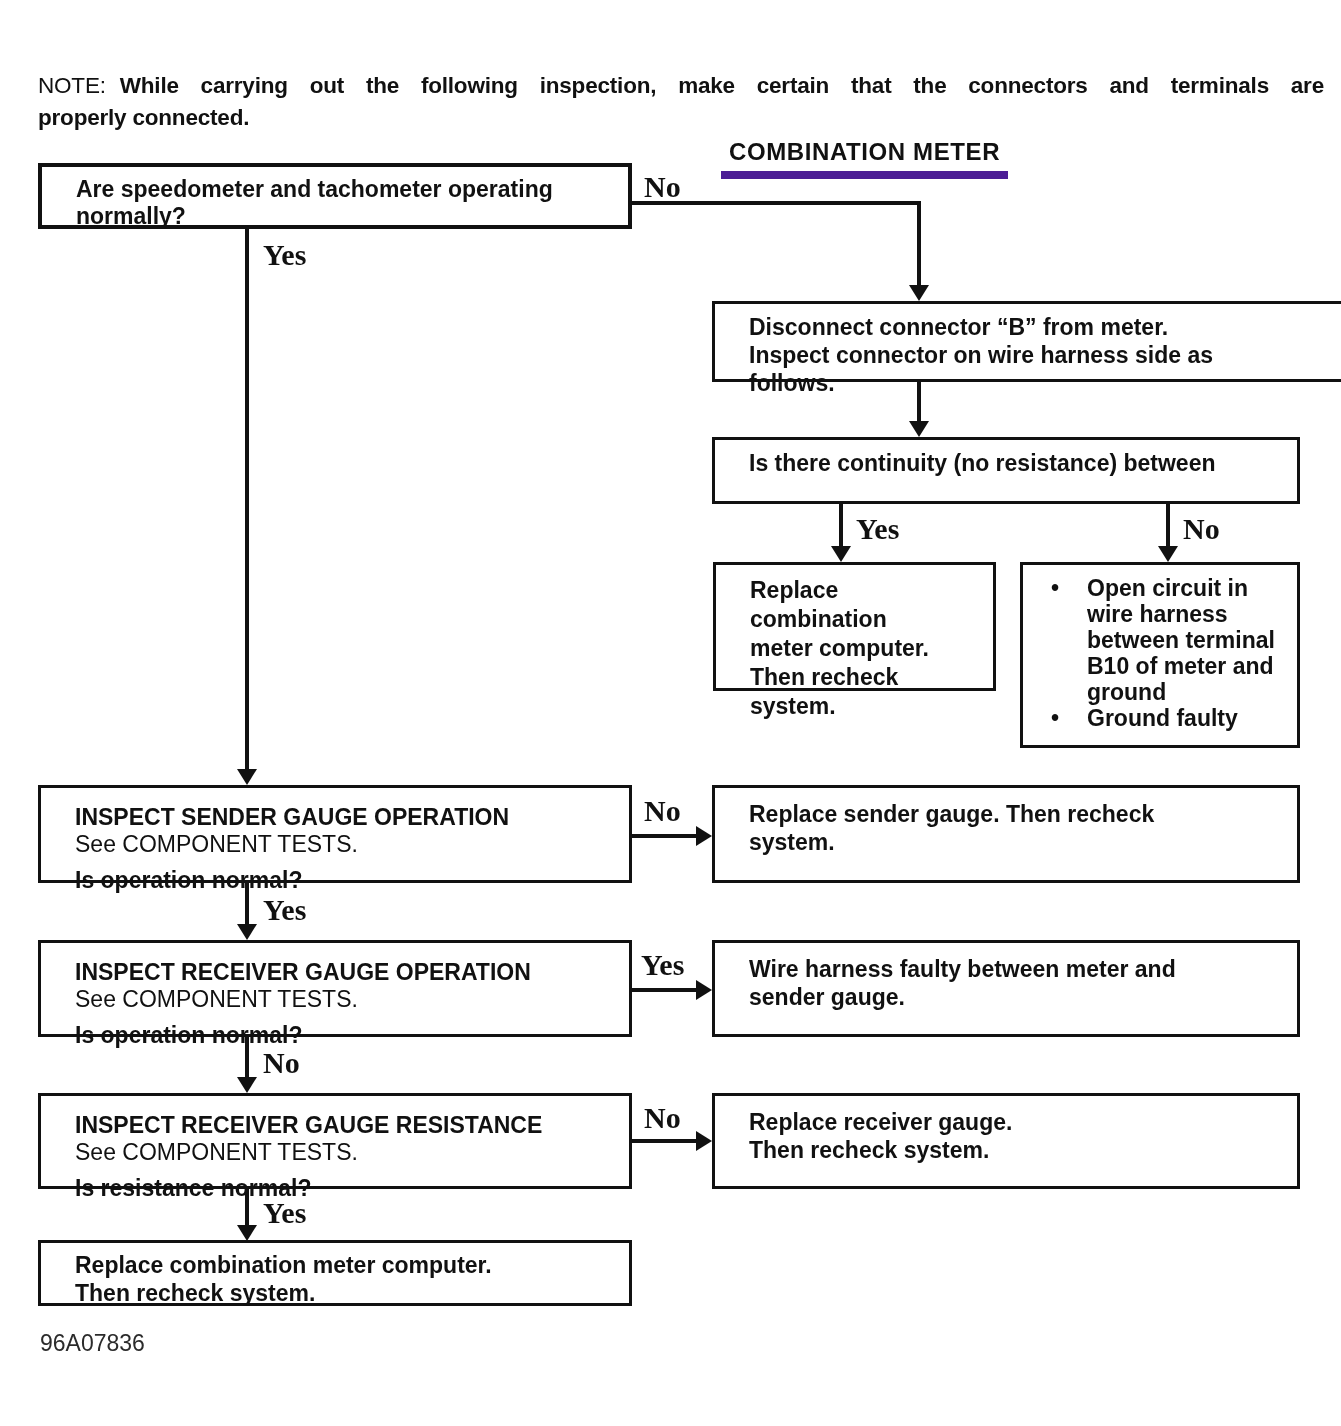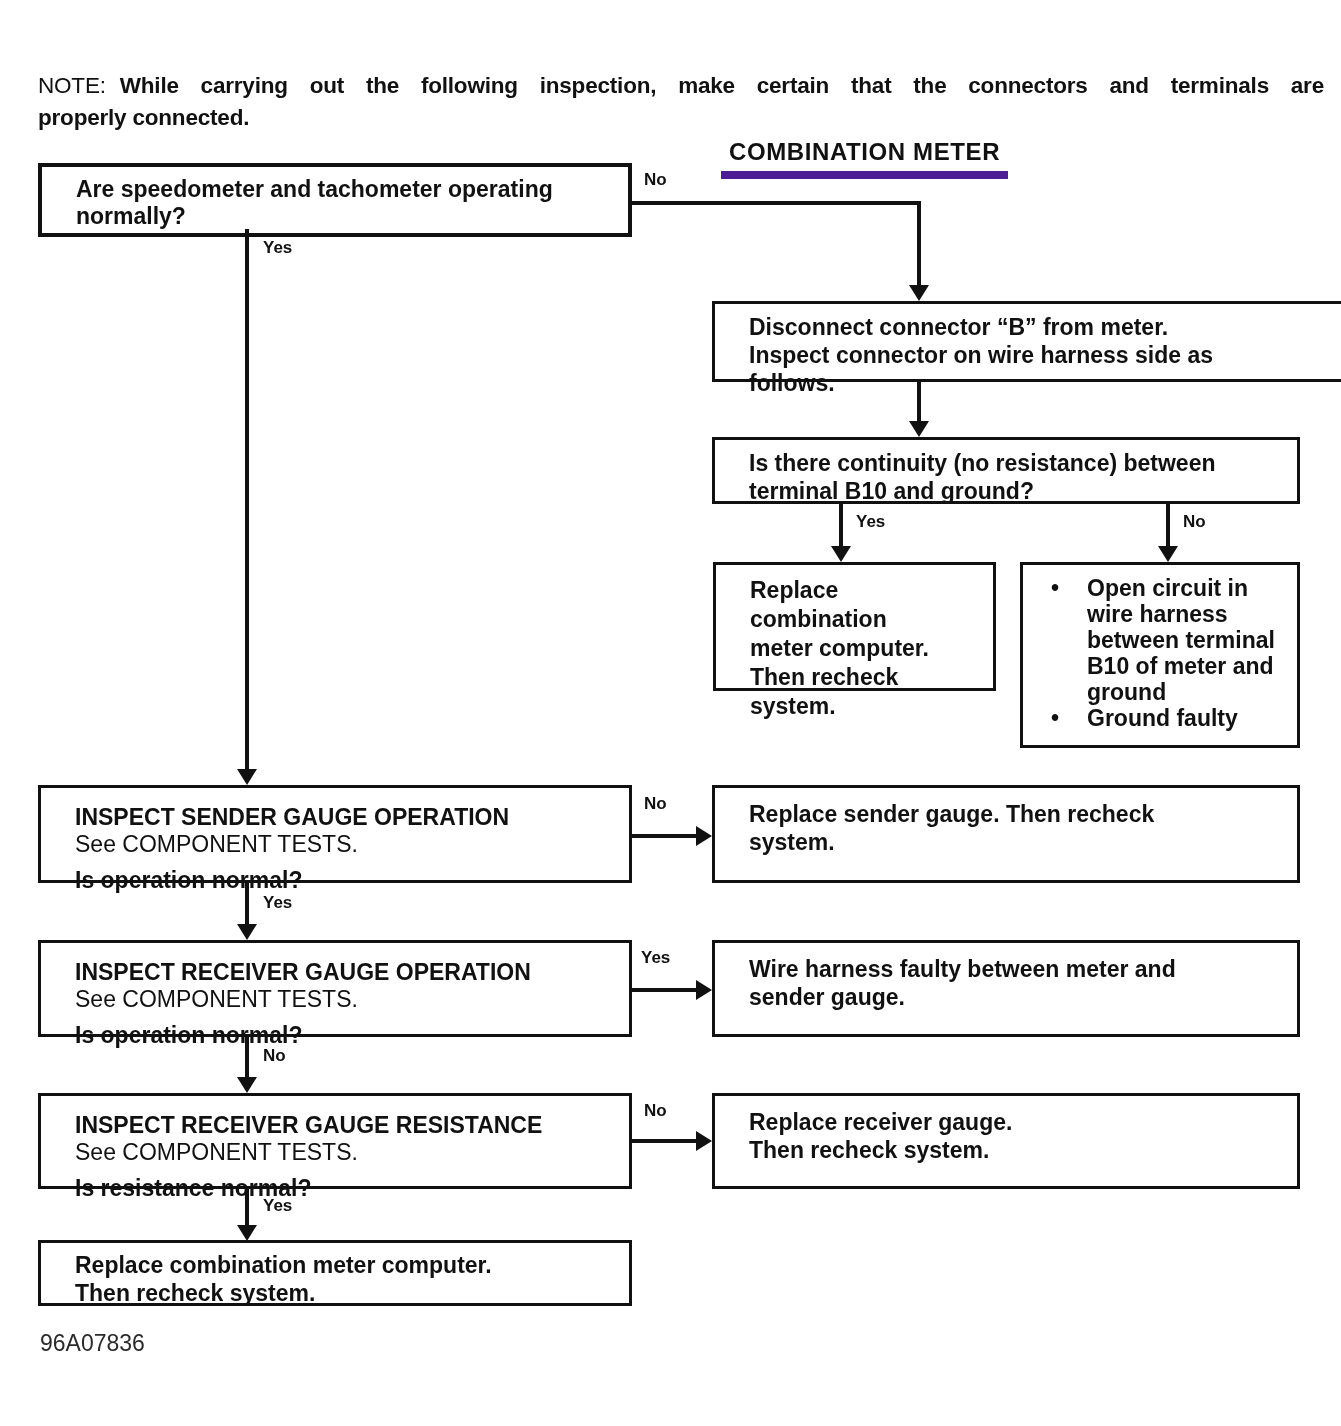--- a/index.html
+++ b/index.html
@@ -18,21 +18,21 @@
     position:absolute;left:38px;top:70px;width:1286px;font-size:22.5px;
     line-height:32px;font-weight:700;letter-spacing:-0.2px;
   }
   .note .l1{text-align:justify;text-align-last:justify;}
   .note .prefix{font-weight:400;padding-right:14px;}
   .dtitle{
     position:absolute;left:721px;top:138px;font-size:24px;font-weight:700;
     letter-spacing:0.6px;border-bottom:8px solid #4c1d95;padding:0 8px 5px 8px;
     white-space:nowrap;
   }
-  .lbl{position:absolute;font-size:17px;font-weight:700;white-space:nowrap;}
+  .lbl{position:absolute;font-size:30px;font-weight:700;white-space:nowrap;font-family:Liberation Serif, serif;}
   .vline,.hline{position:absolute;background:#111;}
   .vline{width:4px;}
   .hline{height:4px;}
   .arr-d{position:absolute;width:0;height:0;border-left:10px solid transparent;
     border-right:10px solid transparent;border-top:16px solid #111;}
   .arr-r{position:absolute;width:0;height:0;border-top:10px solid transparent;
     border-bottom:10px solid transparent;border-left:16px solid #111;}
   .proc{padding:9px 18px 0 34px;line-height:28px;}
   .step{padding:6px 18px 0 34px;}
   .step .t{margin-top:10px;}
@@ -50,42 +50,41 @@
 
 <div id="stage">
 
   <div class="note">
     <div class="l1"><span class="prefix">NOTE:</span><span>While carrying out the following inspection, make certain that the connectors and terminals are</span></div>
     <div class="l2">properly connected.</div>
   </div>
 
   <div class="dtitle">COMBINATION METER</div>
 
-  <div class="box heavy proc" style="left:38px;top:163px;width:594px;height:74px;line-height:27px;padding-top:9px;">
+  <div class="box heavy proc" style="left:38px;top:163px;width:594px;height:66px;line-height:27px;padding-top:9px;">
     <div class="ln">Are speedometer and tachometer operating</div>
     <div class="ln">normally?</div>
   </div>
 
   <div class="lbl" style="left:644px;top:170px;">No</div>
   <div class="hline" style="left:630px;top:201px;width:291px;"></div>
   <div class="vline" style="left:917px;top:201px;height:86px;"></div>
   <div class="arr-d" style="left:909px;top:285px;"></div>
 
   <div class="box proc" style="left:712px;top:301px;width:637px;height:81px;">
     <div class="ln">Disconnect connector “B” from meter.</div>
     <div class="ln">Inspect connector on wire harness side as</div>
     <div class="ln">follows.</div>
   </div>
 
   <div class="vline" style="left:917px;top:382px;height:41px;"></div>
   <div class="arr-d" style="left:909px;top:421px;"></div>
 
   <div class="box proc" style="left:712px;top:437px;width:588px;height:67px;">
     <div class="ln">Is there continuity (no resistance) between</div>
-    <div class="ln">terminal B10 and ground?</div>
   </div>
 
   <div class="vline" style="left:839px;top:504px;height:44px;"></div>
   <div class="arr-d" style="left:831px;top:546px;"></div>
   <div class="lbl" style="left:856px;top:512px;">Yes</div>
 
   <div class="vline" style="left:1166px;top:504px;height:44px;"></div>
   <div class="arr-d" style="left:1158px;top:546px;"></div>
   <div class="lbl" style="left:1183px;top:512px;">No</div>
 

